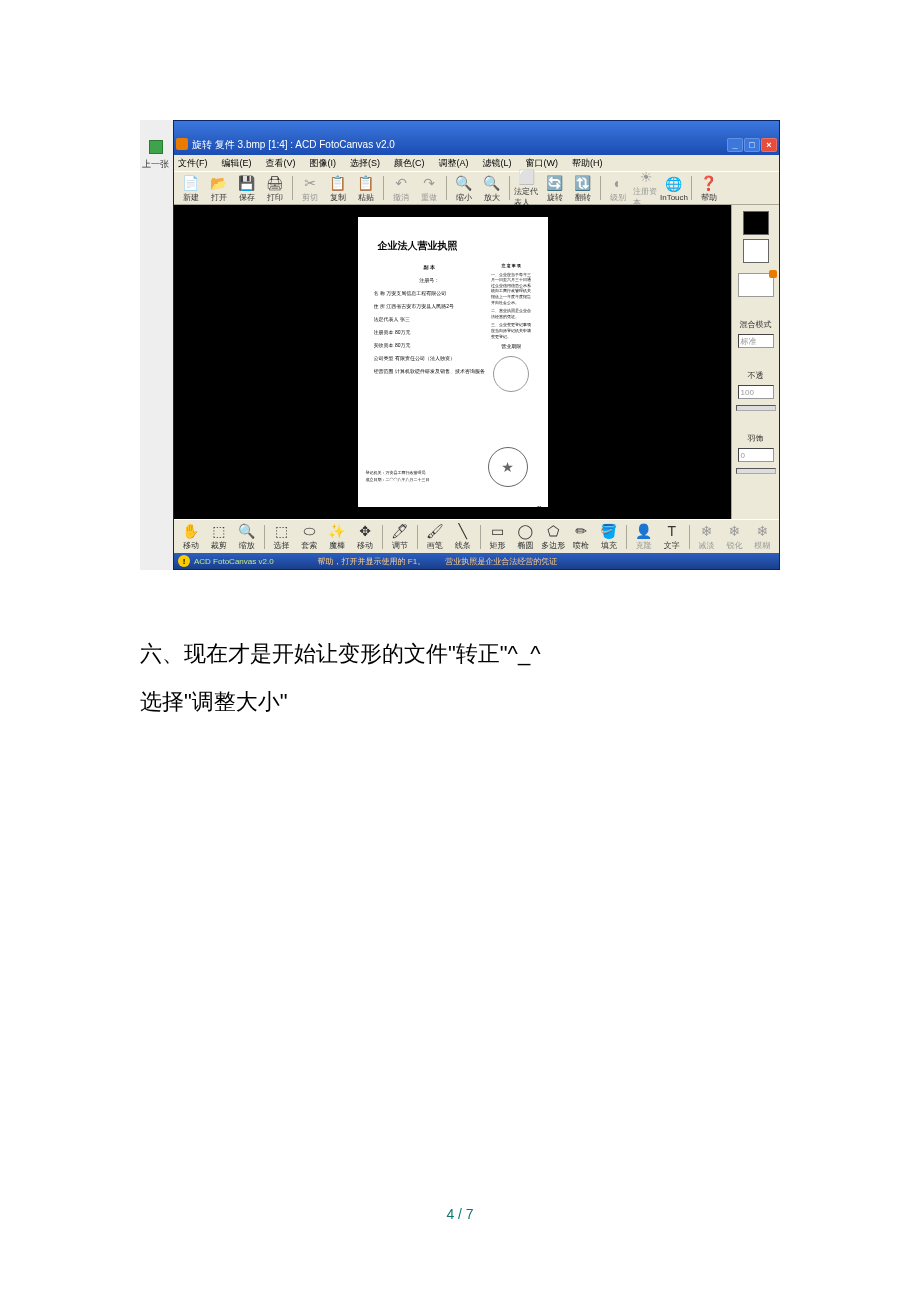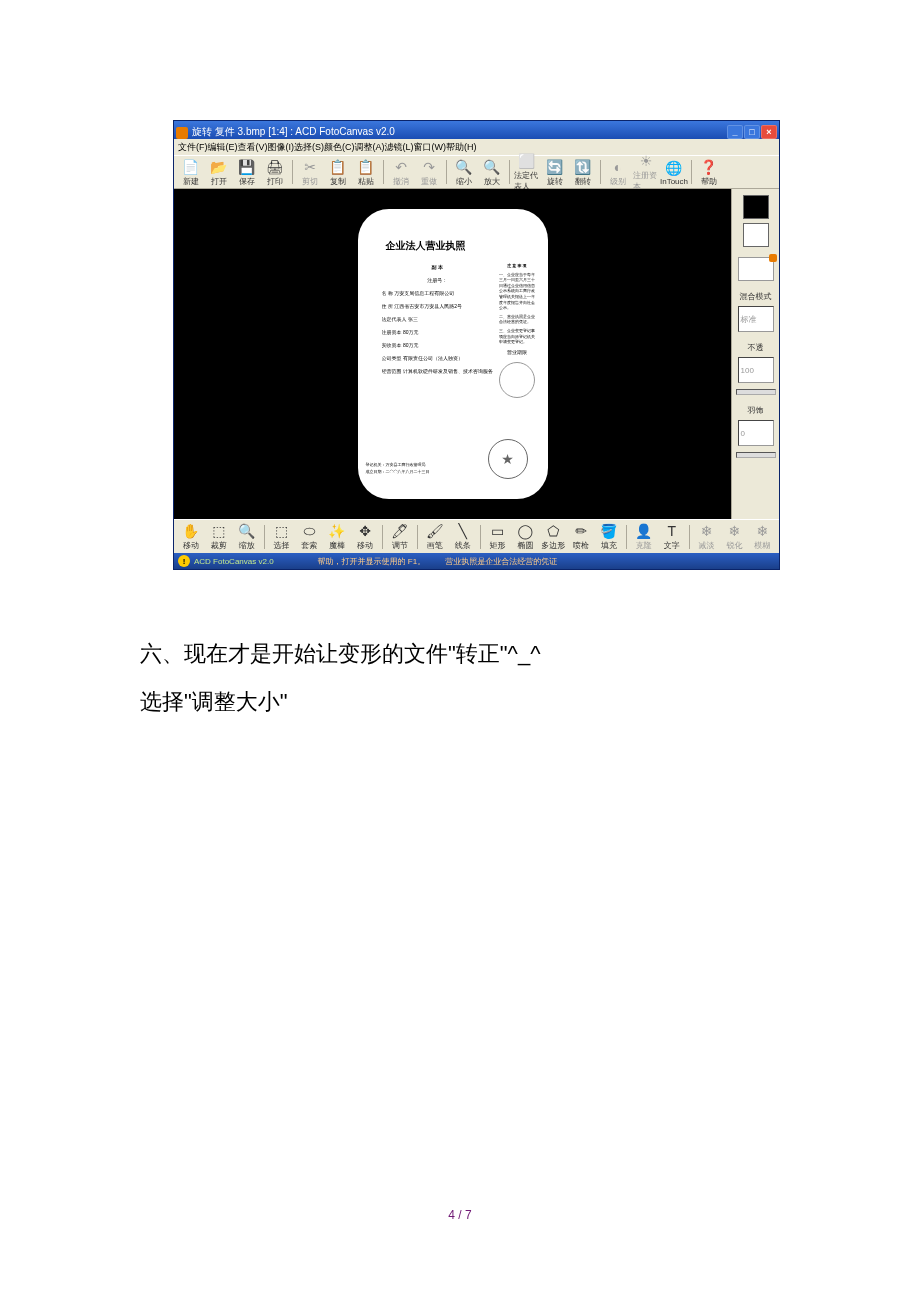--- a/index.html
+++ b/index.html
@@ -44,22 +44,22 @@
       width: 607px; height: 450px;
       background: #ece9d8;
       border: 1px solid #0a246a;
       display: flex;
       flex-direction: column;
     }
     .titlebar {
       height: 18px;
       background: linear-gradient(#3b77dd, #1b4db3);
       display: flex;
-      align-items: flex-end;
-      padding: 0 2px;
+      align-items: flex-start;
+      padding: 17px 2px;
       color: #fff;
       font-size: 10px;
       white-space: nowrap;
     }
     .titlebar .app-icon {
       width: 12px; height: 12px;
       background: #e87b00;
       margin-right: 4px;
       border-radius: 2px;
     }
@@ -74,21 +74,21 @@
     }
     .win-min, .win-max { background: #3b77dd; border: 1px solid #fff3; }
     .win-close { background: #e74c3c; border: 1px solid #fff3; }
     .menubar {
       height: 16px;
       background: #ece9d8;
       display: flex;
       align-items: center;
       padding: 0 4px;
       font-size: 9px;
-      gap: 0;
+      gap: 14px;
       color: #000;
     }
     .toolbar {
       height: 34px;
       background: #ece9d8;
       border-top: 1px solid #fff;
       border-bottom: 1px solid #aca899;
       display: flex;
       align-items: center;
       padding: 0 4px;
@@ -123,25 +123,24 @@
       flex: 1;
       display: flex;
       align-items: center;
       justify-content: center;
       background: #000;
       position: relative;
     }
     .document-page {
       width: 190px; height: 290px;
       background: #fff;
-      padding: 24px;
+      padding: 16px;
       font-size: 5px;
       color: #000;
       position: relative;
-      border-radius: 31px;
     }
     .doc-title {
       font-size: 10px;
       font-weight: bold;
       font-family: SimSun;
       text-align: left;
       margin: 6px 0 10px 4px;
     }
     .doc-body { display: flex; gap: 6px; }
     .doc-left { flex: 1; font-size: 5px; line-height: 1.8; }
@@ -198,23 +197,23 @@
       position: relative;
     }
     .layer-thumb::after {
       content:"";
       position: absolute;
       right: -4px; top: -4px;
       width: 8px; height: 8px;
       background: #e87b00;
       border-radius: 2px;
     }
-    .panel-label { color: #333; margin-top: 6px; }
+    .panel-label { color: #333; margin-top: 18px; }
     .panel-input {
-      width: 36px; height: 26px;
+      width: 36px; height: 14px;
       background: #fff;
       border: 1px inset #999;
       font-size: 8px;
       color: #999;
       display: flex; align-items: center;
       padding: 0 2px;
     }
     .panel-slider {
       width: 40px; height: 6px;
       background: #ddd;
@@ -254,31 +253,35 @@
       font-size: 22px;
       line-height: 2.2;
       color: #000;
       font-family: "Microsoft YaHei", SimHei, sans-serif;
     }
     .page-number {
       position: absolute;
       bottom: 80px;
       left: 0; right: 0;
       text-align: center;
-      font-size: 12px;
-      color: #701a75;
+      font-size: 14px;
+      color: #0f766e;
     }
   </style>
 </head>
 <body>
 
 <div class="page-container">
 
   <div class="screenshot-wrap">
 
+    <div class="outer-strip">
+      <div class="prev-icon"></div>
+      <div class="prev-label">上一张</div>
+    </div>
 
     <div class="app-window">
 
       <div class="titlebar">
         <div class="app-icon"></div>
         <div class="title-text">旋转 复件 3.bmp [1:4] : ACD FotoCanvas v2.0</div>
         <div class="win-btns">
           <div class="win-btn win-min">_</div>
           <div class="win-btn win-max">□</div>
           <div class="win-btn win-close">×</div>

